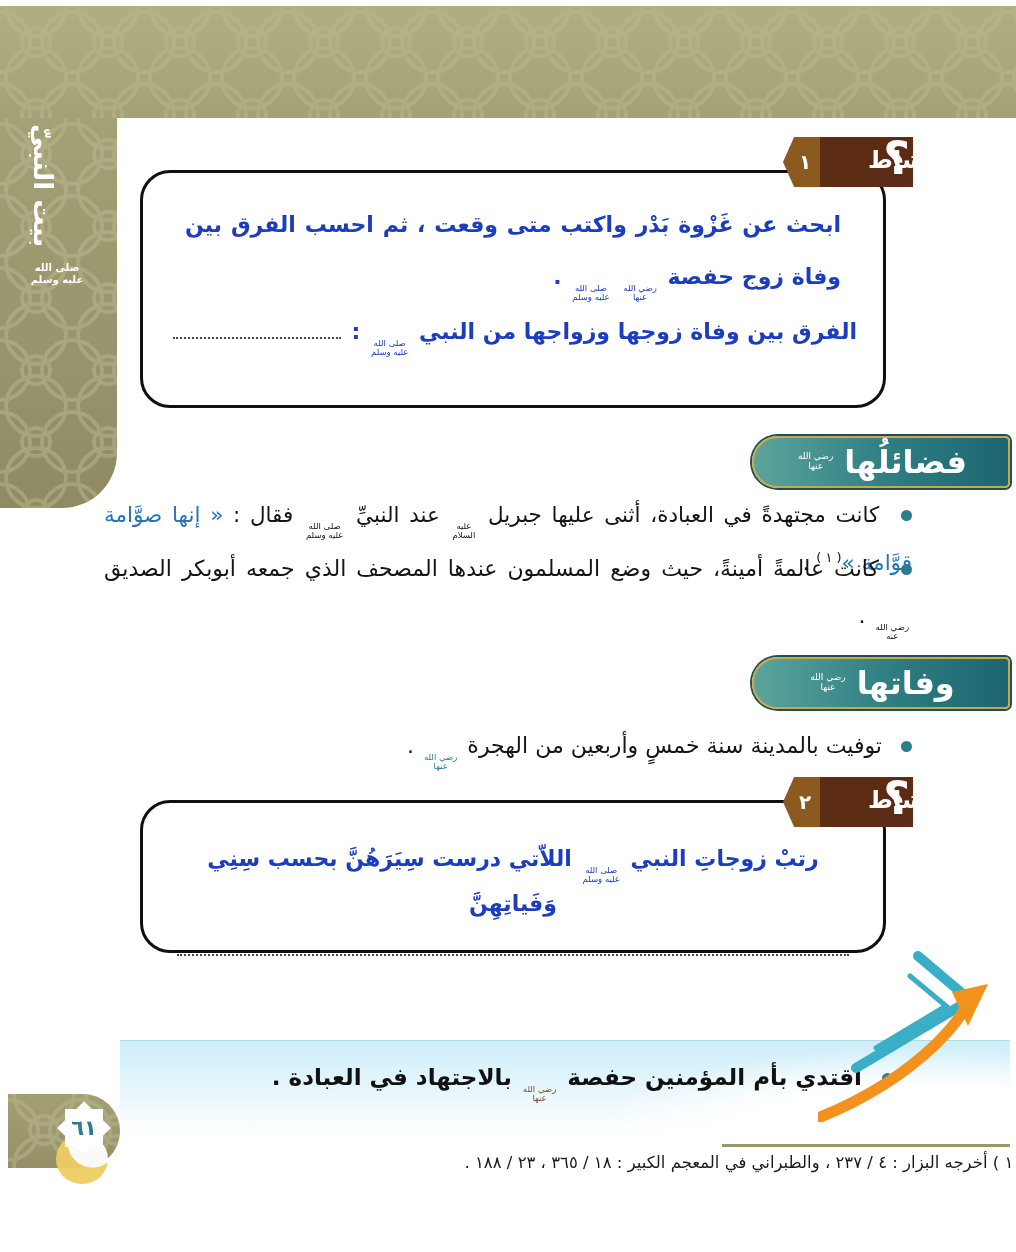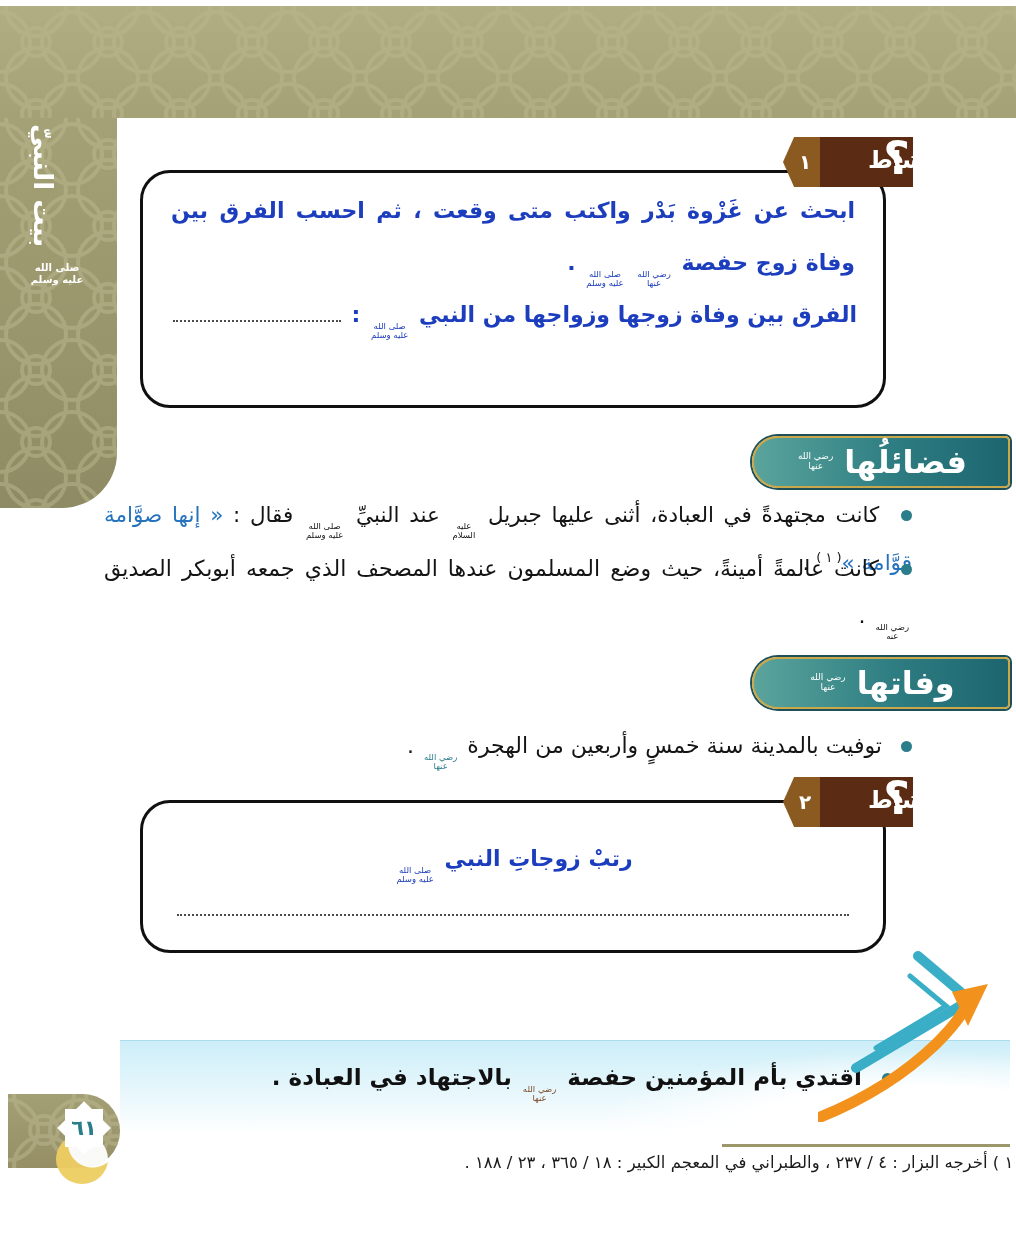--- a/index.html
+++ b/index.html
@@ -24,21 +24,21 @@
     font-size:8.5px;line-height:1.08;font-weight:500;vertical-align:-7px;margin:0 3px;}
   .stamp.teal{color:#2a7d8a;}
   .stamp.brown{color:#7b4a2a;}
 
   
   .act-box{position:absolute;left:140px;width:746px;border:3px solid #101010;
     border-radius:30px;direction:rtl;background:#fff;box-sizing:border-box;}
   #box1{top:170px;height:238px;padding:10px 26px 0 26px;}
   #box2{top:800px;height:153px;padding:36px 30px 0 30px;}
   .act-text{color:#1b3dbe;font-weight:700;font-size:22px;line-height:52px;
-    text-align:justify;margin:2px;}
+    text-align:justify;margin:16px;}
   .fieldrow{display:flex;align-items:baseline;color:#1b3dbe;font-weight:700;
     font-size:22px;margin-top:13px;}
   .fieldrow .lbl{white-space:nowrap;}
   .dots{flex:1;border-bottom:2.5px dotted #4a4a4a;margin:0 10px 7px 4px;height:14px;}
   .act2-line{text-align:center;color:#1b3dbe;font-weight:700;font-size:22px;margin:0;line-height:40px;}
   .act2-dots{margin:28px 4px 0 4px;border-bottom:2.5px dotted #4a4a4a;height:2px;}
 
   
   .act-label{position:absolute;left:783px;width:130px;height:50px;display:flex;z-index:5;}
   #label1{top:137px;} #label2{top:777px;}
@@ -249,20 +249,21 @@
     </div>
   </div>
 
   <div class="act-box" id="box2">
     <p class="act2-line">
       <span>رتبْ زوجاتِ النبي</span>
       <span class="stamp">
         <span>صلى الله</span>
           <span>عليه وسلم</span>
       </span>
+      <span>اللاّتي درست سِيَرَهُنَّ بحسب سِنِي وَفَياتِهِنَّ</span>
     </p>
     <div class="act2-dots"></div>
   </div>
 
   <div class="learn-panel"></div>
   <svg class="learn-graphic" viewBox="0 0 200 172">
     <path d="M 100 6 L 152 50 L 38 118" fill="none" stroke="#3aaec6" stroke-width="10" stroke-linejoin="round" stroke-linecap="round"></path>
     <path d="M 92 26 L 128 56 L 58 98" fill="none" stroke="#3aaec6" stroke-width="5" stroke-linecap="round"></path>
     <path d="M 0 168 Q 70 140 118 94 Q 138 74 146 60" fill="none" stroke="#f2921d" stroke-width="11" stroke-linecap="round"></path>
     <path d="M 134 42 L 170 34 L 150 76 Z" fill="#f2921d"></path>

